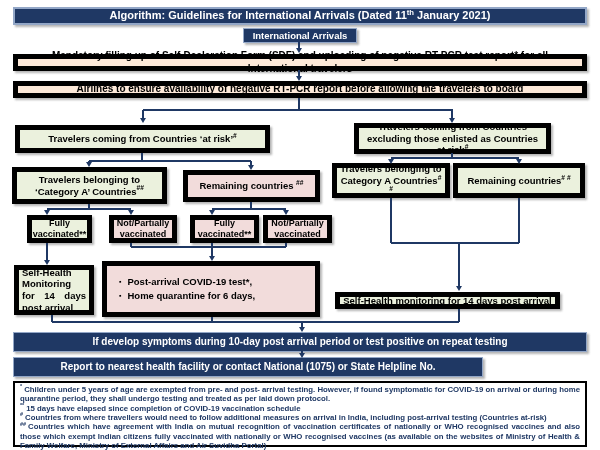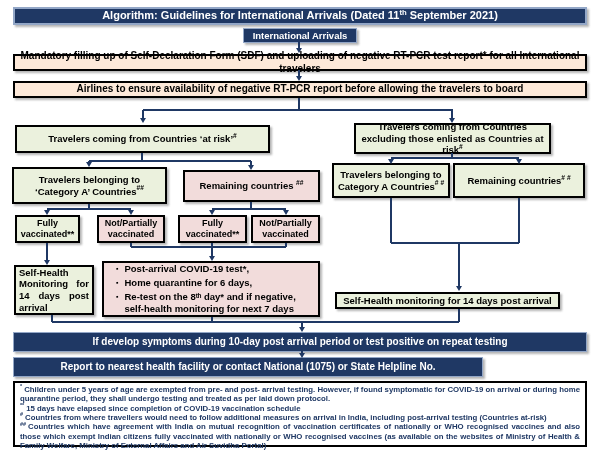--- a/index.html
+++ b/index.html
@@ -2,30 +2,30 @@
 <html style="--navy: #1f3864; --peach: #fde9d9; --green: #ebf1dd; --pink: #f2dcdb;"><head>
 <meta charset="utf-8">
 <style>
   html,body{margin:0;padding:0;background:#fff;}
   #stage{
     position:relative;width:600px;height:450px;background:#ffffff;
     font-family:"Liberation Sans",sans-serif;overflow:hidden;
   }
   .box{
     position:absolute;box-sizing:border-box;display:flex;align-items:center;justify-content:center;
-    text-align:center;font-weight:bold;color:#000;border:2px solid #000000;
+    text-align:center;font-weight:bold;color:#000;border:5px solid #000000;
     box-shadow:1.5px 1.5px 2px rgba(90,90,90,.45);line-height:1.22;
   }
   .peach{background:var(--peach,#fde9d9);}
   .green{background:var(--green,#ebf1dd);}
   .pink{background:var(--pink,#f2dcdb);}
   .navybox{background:var(--navy,#1f3864);color:#fff;border:1px solid #93a7c7;}
   .t{display:block;padding:1px 3px;}
   sup{font-size:70%;line-height:0;margin-top:8px;}
-  .f10{font-size:10px;} .f95{font-size:9.5px;} .f9{font-size:9px;} .f11{font-size:11px;}
+  .f10{font-size:10px;} .f95{font-size:9.5px;} .f9{font-size:9px;margin-left:12px;} .f11{font-size:11px;}
   .leftalign{text-align:justify;}
   .bullets{flex-direction:column;align-items:flex-start;justify-content:center;text-align:left;}
   .bullet-row{display:flex;gap:6px;padding:1px 4px 1px 12px;}
   .bmark{font-size:7px;line-height:12px;}
   .vl{position:absolute;width:1.5px;background:var(--navy,#1f3864);}
   .hl{position:absolute;height:1.5px;background:var(--navy,#1f3864);}
   .ah{position:absolute;width:0;height:0;border-left:3.5px solid transparent;
       border-right:3.5px solid transparent;border-top:5px solid var(--navy,#1f3864);}
   #footnotes-box{
     position:absolute;box-sizing:border-box;left:13px;top:381px;width:574px;height:66px;
@@ -33,21 +33,21 @@
     font-weight:bold;font-size:7.8px;line-height:1.2;padding:2px 5px;text-align:justify;
   }
   .fn sup{margin-right:2px;}
 </style>
 </head>
 <body>
 
 <div id="stage">
 
   <div class="box navybox f11" style="left:13px;top:7px;width:574px;height:18px;border-width:2px;">
-    <span class="t"><span>Algorithm: Guidelines for International Arrivals (Dated 11</span><sup>th</sup><span> September 2021)</span></span>
+    <span class="t"><span>Algorithm: Guidelines for International Arrivals (Dated 11</span><sup>th</sup><span> January 2021)</span></span>
   </div>
 
   <div class="box navybox f95" style="left:243px;top:28px;width:114px;height:15px;">
     <span class="t">International Arrivals</span>
   </div>
 
   <div class="box peach f10" style="left:13px;top:54px;width:574px;height:17px;">
     <span class="t">Mandatory filling up of Self-Declaration Form (SDF) and uploading of negative RT-PCR test report* for all International travelers</span>
   </div>
 
@@ -100,24 +100,20 @@
   </div>
 
   <div class="box pink f95 bullets" style="left:102px;top:261px;width:218px;height:56px;">
     <span class="bullet-row">
         <span class="bmark">▪</span>
         <span>Post-arrival COVID-19 test*,</span>
       </span>
     <span class="bullet-row">
         <span class="bmark">▪</span>
         <span>Home quarantine for 6 days,</span>
-      </span>
-    <span class="bullet-row">
-        <span class="bmark">▪</span>
-        <span>Re-test on the 8ᵗʰ day* and if negative, self-health monitoring for next 7 days</span>
       </span>
   </div>
 
   <div class="box green f95" style="left:335px;top:292px;width:225px;height:17px;">
     <span class="t">Self-Health monitoring for 14 days post arrival</span>
   </div>
 
   <div class="box navybox f10" style="left:13px;top:332px;width:574px;height:20px;">
     <span class="t">If develop symptoms during 10-day post arrival period or test positive on repeat testing</span>
   </div>

